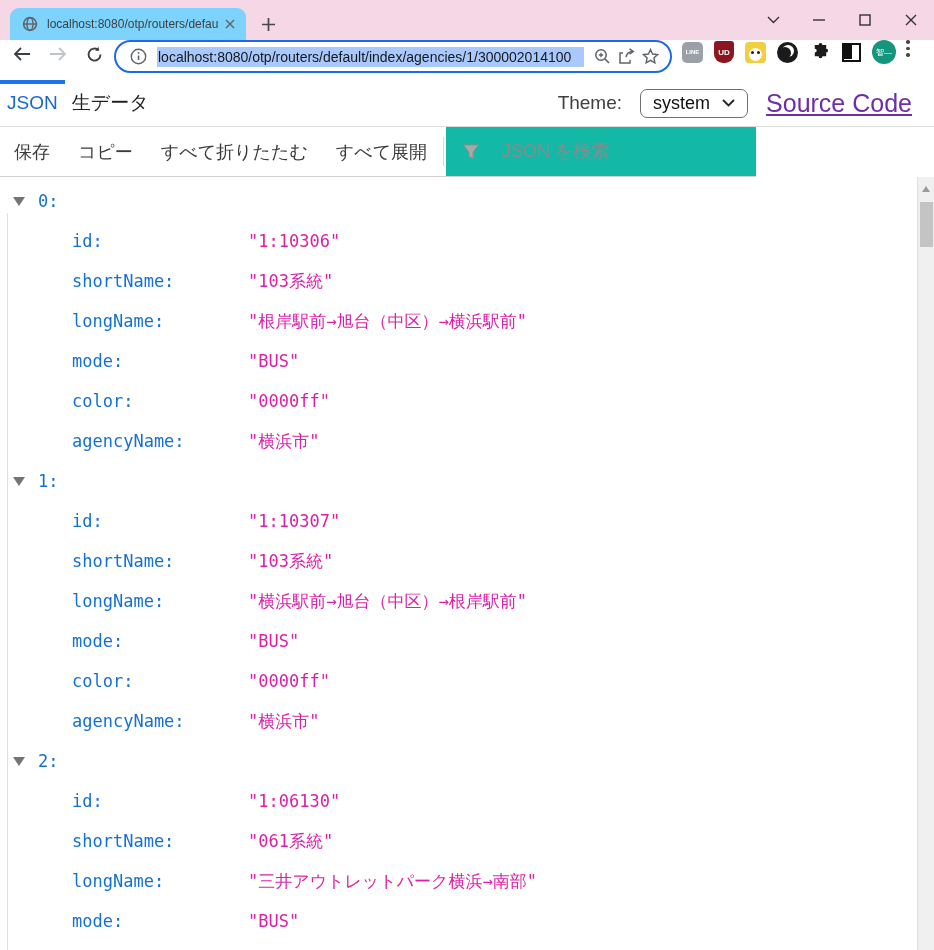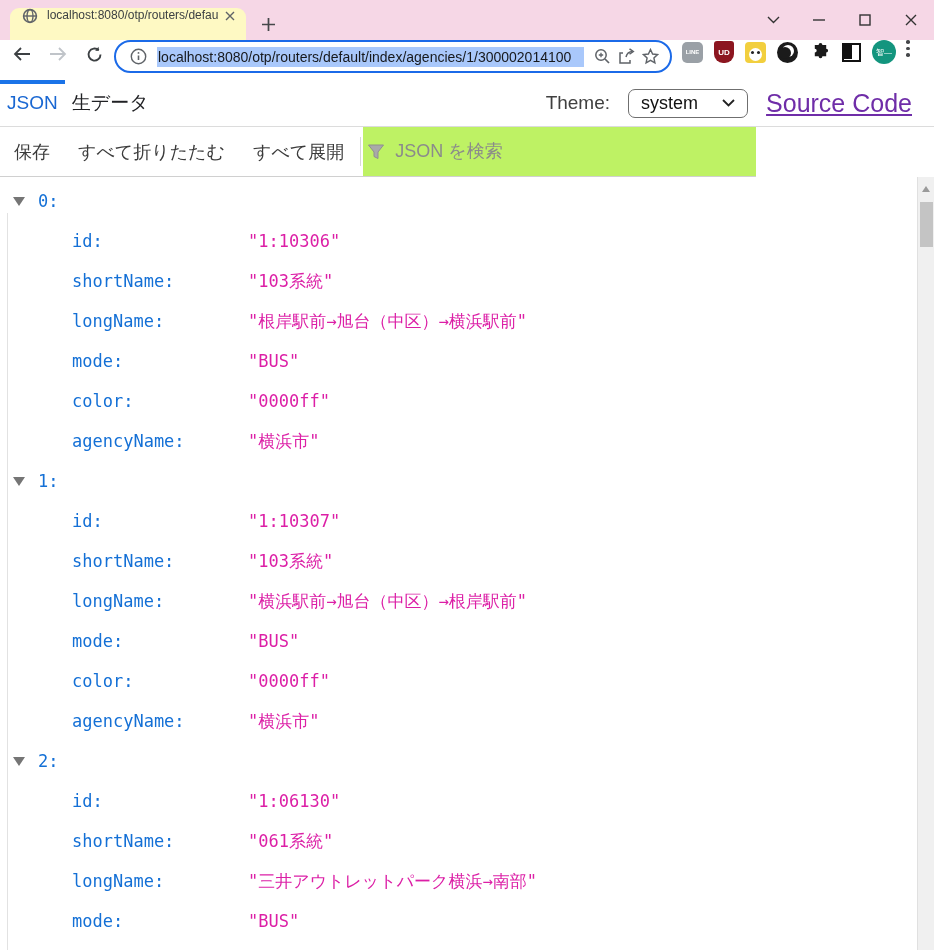--- a/index.html
+++ b/index.html
@@ -1,22 +1,22 @@
 <!DOCTYPE html>
 <html><head>
 <meta charset="utf-8">
 <style>
   * { margin:0; padding:0; box-sizing:border-box; }
   html,body { width:934px; height:950px; overflow:hidden; background:#fff;
               font-family:"Liberation Sans","DejaVu Sans",sans-serif; }
 
   
   .titlebar { position:absolute; left:0; top:0; width:934px; height:40px; background:#f6d7e6; }
-  .tab { position:absolute; left:10px; top:8px; width:236px; height:32px; background:#fef9c3;
-         border-radius:9px 9px 0 0; display:flex; padding:0 8px 0 12px; }
+  .tab { position:absolute; left:10px; top:8px; width:236px; height:32px; background:#7dd3fc;
+         border-radius:9px 9px 0 0; display:flex; align-items:center; padding:0 8px 0 12px; }
   .tab-title { flex:1; font-size:12px; color:#3c4043; white-space:nowrap; overflow:hidden; margin-left:9px; }
   .tab-close { width:16px; height:16px; display:flex; align-items:center; justify-content:center; color:#5f6368; }
   .newtab-btn { position:absolute; left:256px; top:12px; width:24px; height:24px; display:flex;
                 align-items:center; justify-content:center; color:#45474a; }
   .win-controls { position:absolute; right:0; top:0; height:40px; display:flex; align-items:center; }
   .win-btn { width:46px; height:40px; display:flex; align-items:center; justify-content:center; color:#333; }
 
   
   .navbar { position:absolute; left:0; top:40px; width:934px; height:40px; background:#fff;
             display:flex; align-items:flex-start; }
@@ -50,31 +50,31 @@
 
   
   .vtabs { position:absolute; left:0; top:80px; width:934px; height:47px; background:#fff;
            border-bottom:1px solid #dcdcdc; display:flex; align-items:stretch; }
   .vtab { position:relative; display:flex; align-items:center; justify-content:center;
           font-size:19px; padding:0 7px; color:#202124; }
   .vtab.active { color:#1967d2; }
   .vtab.active::before { content:""; position:absolute; left:0; top:0; right:0; height:4px; background:#1a73e8; }
   .vtabs-right { margin-left:auto; display:flex; align-items:center; gap:18px; padding-right:22px; }
   .theme-label { font-size:19px; color:#404040; }
-  .theme-select { display:flex; align-items:center; gap:24px; border:1.5px solid #6f6f6f; border-radius:7px;
+  .theme-select { display:flex; align-items:center; gap:12px; border:1.5px solid #6f6f6f; border-radius:7px;
                   padding:3px 12px; font-size:18px; color:#111; background:#fff; }
   .srclink { font-size:25px; color:#6f2da8; text-decoration:underline; }
 
   
   .jtoolbar { position:absolute; left:0; top:127px; width:756px; height:50px; background:#fff;
               border-bottom:1px solid #d0d0d0; display:flex; align-items:stretch; }
   .jbtn { font-size:18px; color:#3b3b3b; display:flex; align-items:center; padding:0 14px; background:none; border:none;
           font-family:inherit; }
   .jsep { width:1px; background:#d8d8d8; margin:10px 2px; }
-  .jsearch { flex:1; background:#bef264; display:flex; align-items:center; padding-left:4px; gap:10px; }
+  .jsearch { flex:1; background:#14b8a6; display:flex; align-items:center; padding-left:16px; gap:22px; }
   .jsearch input { border:none; background:transparent; outline:none; font-size:18px; color:#333; width:90%;
                    font-family:inherit; }
   .jsearch input::placeholder { color:#8b8b8b; opacity:1; }
 
   
   .content { position:absolute; left:0; top:177px; width:917px; height:773px; background:#fff;
              overflow:hidden; font-family:"DejaVu Sans Mono",monospace; font-size:17px; padding-top:4px; }
   .guide { position:absolute; left:7px; top:36px; bottom:0; width:1px; background:#e2e2e2; }
   .trow { position:relative; height:40px; line-height:40px; white-space:nowrap; }
   .tri { position:absolute; left:13px; top:16px; width:0; height:0;
@@ -216,20 +216,21 @@
             <path d="M1 1 L6.5 6.5 L12 1" fill="none" stroke="#222" stroke-width="1.8"></path>
           </svg>
       </span>
     </div>
     <a class="srclink" href="#">Source Code</a>
   </div>
 </div>
 
 <div class="jtoolbar">
   <button class="jbtn">保存</button>
+  <button class="jbtn">コピー</button>
   <button class="jbtn">すべて折りたたむ</button>
   <button class="jbtn">すべて展開</button>
   <div class="jsep"></div>
   <div class="jsearch">
     <span style="display:flex">
       <svg width="18" height="18" viewBox="0 0 18 18">
           <path d="M1.5 2 H16.5 L11 9 V15.5 L7 13.5 V9 Z" fill="#a9a9a9" stroke="#8f8f8f" stroke-width="1"></path>
         </svg>
     </span>
     <input type="text" placeholder="JSON を検索" style="">

